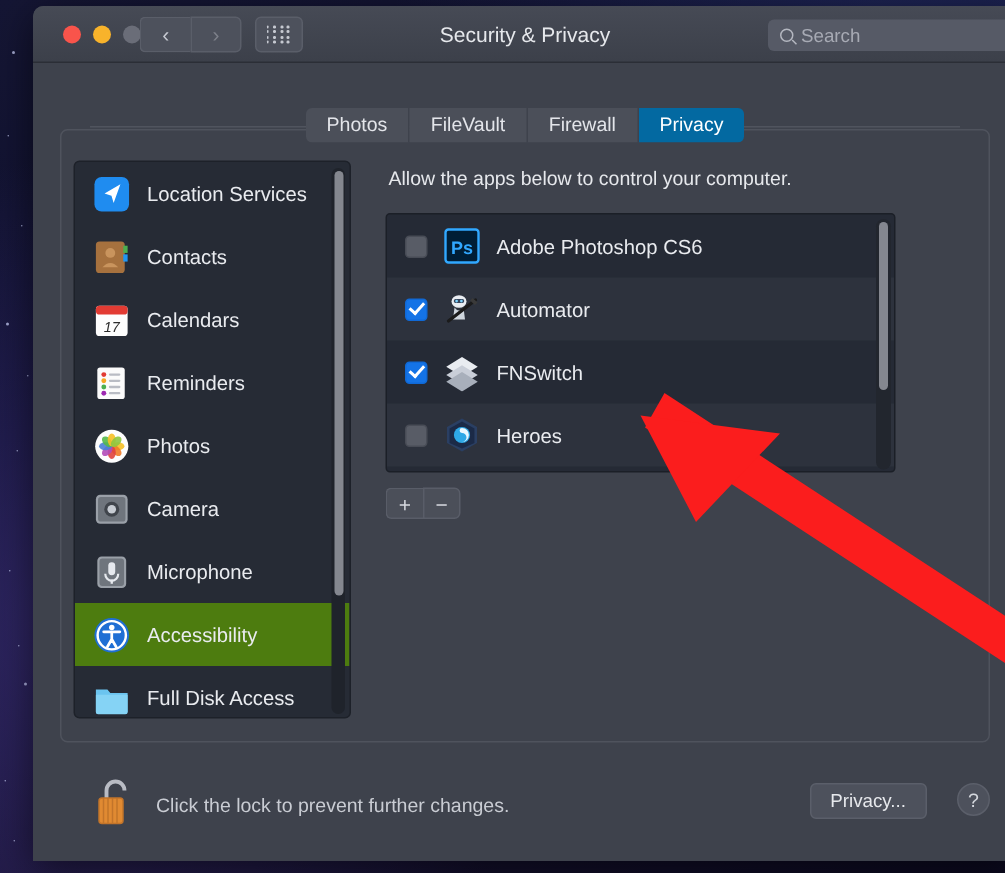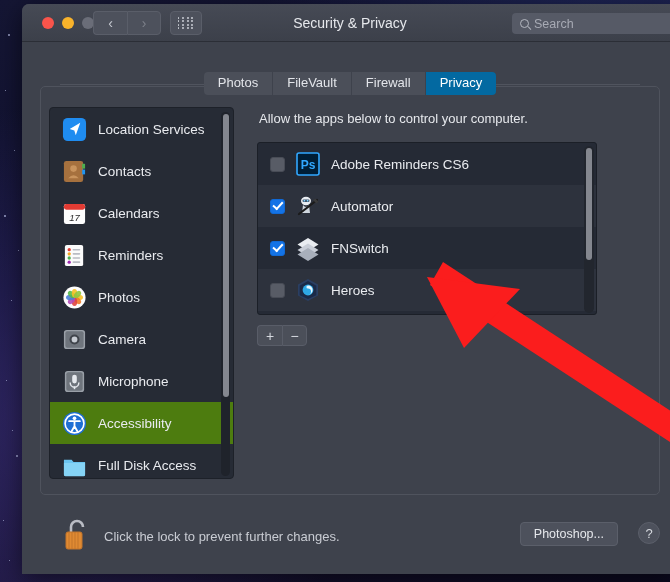--- a/index.html
+++ b/index.html
@@ -357,21 +357,21 @@
       <div id="allow-text">Allow the apps below to control your computer.</div>
 
       <div id="applist">
         <div id="app-rows">
             <div class="app-row">
               <span class="cbx"></span>
               <span class="app-icon"><svg viewBox="0 0 26 26" width="26" height="26">
                   <rect x="2" y="2" width="22" height="22" rx="2" fill="#001e36" stroke="#31a8ff" stroke-width="1.6"></rect>
                   <text x="13" y="18" font-size="12" font-weight="bold" text-anchor="middle" fill="#31a8ff" font-family="Liberation Sans">Ps</text>
                 </svg></span>
-              <span class="name">Adobe Reminders CS6</span>
+              <span class="name">Adobe Photoshop CS6</span>
             </div>
             <div class="app-row alt">
               <span class="cbx on"></span>
               <span class="app-icon"><svg viewBox="0 0 26 26" width="26" height="26">
                   <ellipse cx="11" cy="8" rx="5" ry="4.2" fill="#e9edf2"></ellipse>
                   <rect x="7.5" y="6.4" width="7" height="2.6" rx="1.3" fill="#36465c"></rect>
                   <circle cx="9.4" cy="7.7" r="0.9" fill="#7fd3ff"></circle>
                   <circle cx="12.6" cy="7.7" r="0.9" fill="#7fd3ff"></circle>
                   <path d="M8 12 q3 4 6 0 l1 8 h-8 z" fill="#cfd6de"></path>
                   <path d="M4 21 L22 7" stroke="#1b1b1b" stroke-width="2.2" stroke-linecap="round"></path>
@@ -418,21 +418,21 @@
       <rect x="2" y="13" width="16" height="17" rx="2" fill="#e08a32"></rect>
       <rect x="2" y="13" width="16" height="17" rx="2" fill="none" stroke="#c2742a"></rect>
       <g stroke="#c2742a" stroke-width="1">
         <line x1="5" y1="13" x2="5" y2="30"></line>
           <line x1="8" y1="13" x2="8" y2="30"></line>
         <line x1="11" y1="13" x2="11" y2="30"></line>
           <line x1="14" y1="13" x2="14" y2="30"></line>
       </g>
     </svg>
     <div id="lock-text">Click the lock to prevent further changes.</div>
-    <div id="advanced">Photoshop...</div>
+    <div id="advanced">Privacy...</div>
     <div id="help">?</div>
   </div>
 </div>
 
 <svg id="arrow" viewBox="0 0 670 582">
   <path d="M430 285 L690 455 L703 432 L443 262 Z" fill="#fb1d1d"></path>
   <path d="M427 277 L520 289 L464 348 Z" fill="#fb1d1d"></path>
 </svg>
 
 </body></html>

